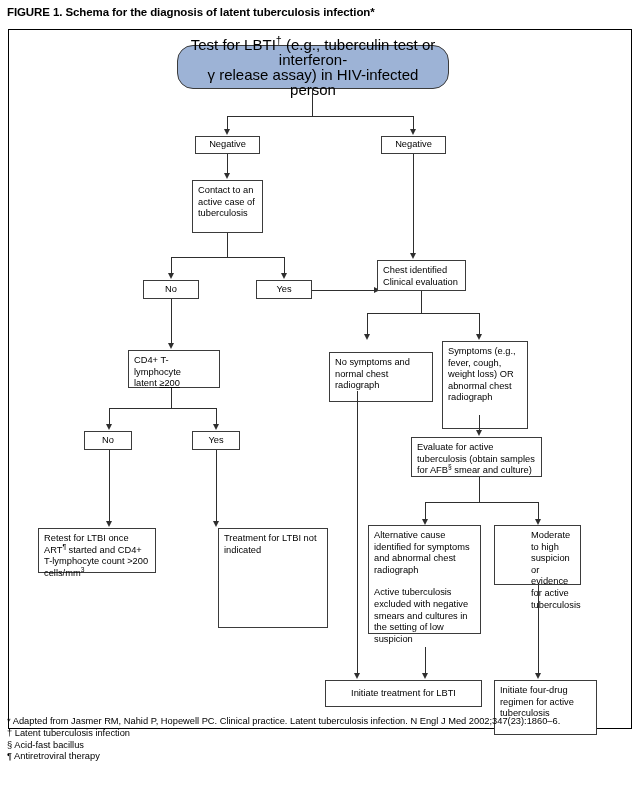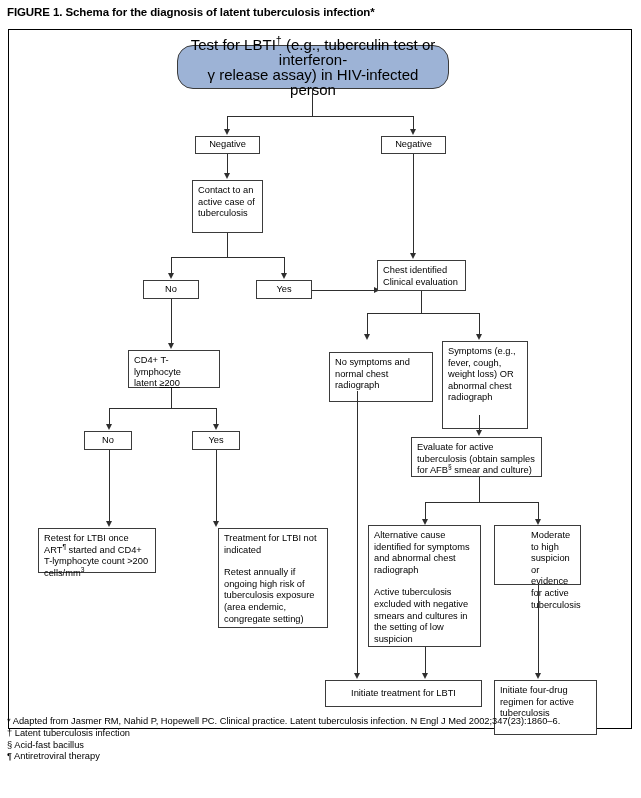--- a/index.html
+++ b/index.html
@@ -238,24 +238,23 @@
     <div class="arrow-down" style="left:412.5px; top:489px;"></div>
     <div class="vline" style="left:529px; top:472px; height:18px;"></div>
     <div class="arrow-down" style="left:525.5px; top:489px;"></div>
 
     <div class="node" style="left:29px; top:498px; width:118px; height:45px;">
       <span>Retest for LTBI once ART</span><sup>¶</sup><span> started and CD4+ T-lymphocyte count &gt;200 cells/mm</span><sup>3</sup>
     </div>
 
     <div class="node" style="left:165px; top:498px; width:110px; height:100px;margin-left:44px;">
       <p>Treatment for LTBI not indicated</p>
-      <p>Retest annually if ongoing high risk of tuberculosis exposure (area endemic, congregate setting)</p>
-    </div>
-
-    <div class="node" style="left:359px; top:495px; width:113px; height:122px;">
+    </div>
+
+    <div class="node" style="left:359px; top:495px; width:113px; height:109px;">
       <p>Alternative cause identified for symptoms and abnormal chest radiograph</p>
       <p>Active tuberculosis excluded with negative smears and cultures in the setting of low suspicion</p>
     </div>
 
     <div class="node" style="left:485px; top:495px; width:87px; height:60px;padding-left:36px;">
       <span>Moderate to high suspicion or evidence for active tuberculosis</span>
     </div>
 
     <div class="vline" style="left:416px; top:617px; height:27px;"></div>
     <div class="arrow-down" style="left:412.5px; top:643px;"></div>

